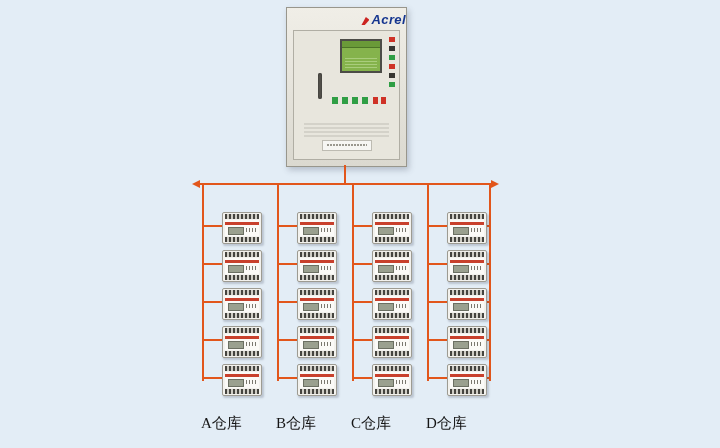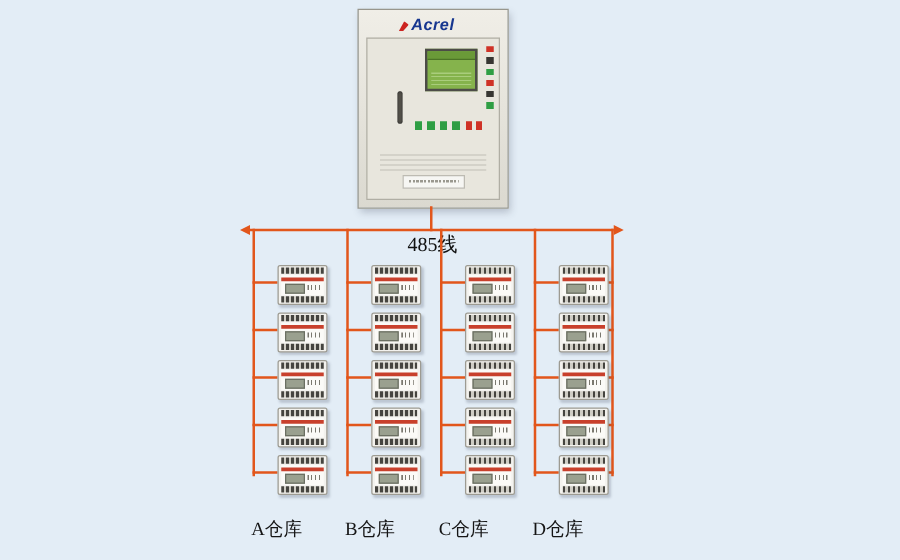--- a/index.html
+++ b/index.html
@@ -3,21 +3,21 @@
 <meta charset="utf-8">
 <style>
   html,body{margin:0;padding:0;}
   body{width:720px;height:448px;overflow:hidden;font-family:"Liberation Sans",sans-serif;}
   .stage{position:relative;width:720px;height:448px;background:var(--bg,#e3edf6);}
 
   
   .cabinet{position:absolute;left:286px;top:7px;width:119px;height:158px;
     background:linear-gradient(180deg,#f0eee7,#dbd9d0);
     border:1px solid #98968c;box-shadow:2px 3px 6px rgba(60,70,90,.28);}
-  .logo{position:absolute;top:4px;left:0;right:0;text-align:left;
+  .logo{position:absolute;top:4px;left:0;right:0;text-align:right;
     font:italic 700 13px "Liberation Sans",sans-serif;color:#16368f;letter-spacing:.4px;padding-left:32px;}
   .logo-mark{display:inline-block;width:8px;height:8px;margin-right:2px;vertical-align:-1px;
     background:#cc2420;clip-path:polygon(0 100%,55% 0,100% 35%,42% 100%);}
   .door{position:absolute;left:6px;top:22px;width:105px;height:128px;
     border:1px solid #b0aea4;background:#e8e6dd;}
   .door::after{content:"";position:absolute;left:10px;right:10px;top:92px;height:14px;
     background:repeating-linear-gradient(180deg,#d4d2c9 0 2px,transparent 2px 4px);}
   .screen{position:absolute;left:46px;top:8px;width:38px;height:30px;
     background:var(--screen,#85b34c);border:2px solid #4c4c47;}
   .screen::before{content:"";position:absolute;left:0;right:0;top:0;height:6px;
@@ -93,21 +93,20 @@
       <div class="btns"></div>
       <div class="nameplate"></div>
     </div>
   </div>
 
   <div class="wire drop"></div>
   <div class="wire hbus"></div>
   <div class="arrow left"></div>
   <div class="arrow right"></div>
   <div class="wire vend"></div>
-  <div class="bus-label">485线</div>
 
   <div id="columns">
       <div class="wire vfeed" style="left: 202px;"></div>
       <div class="wire stub" style="left: 202px; top: 225px; width: 20px;"></div>
       <div class="device" style="left: 222px; top: 212px;">
         <div class="term t"></div>
         <div class="face">
           <i class="red"></i>
           <i class="scr"></i>
           <i class="mk"></i>

